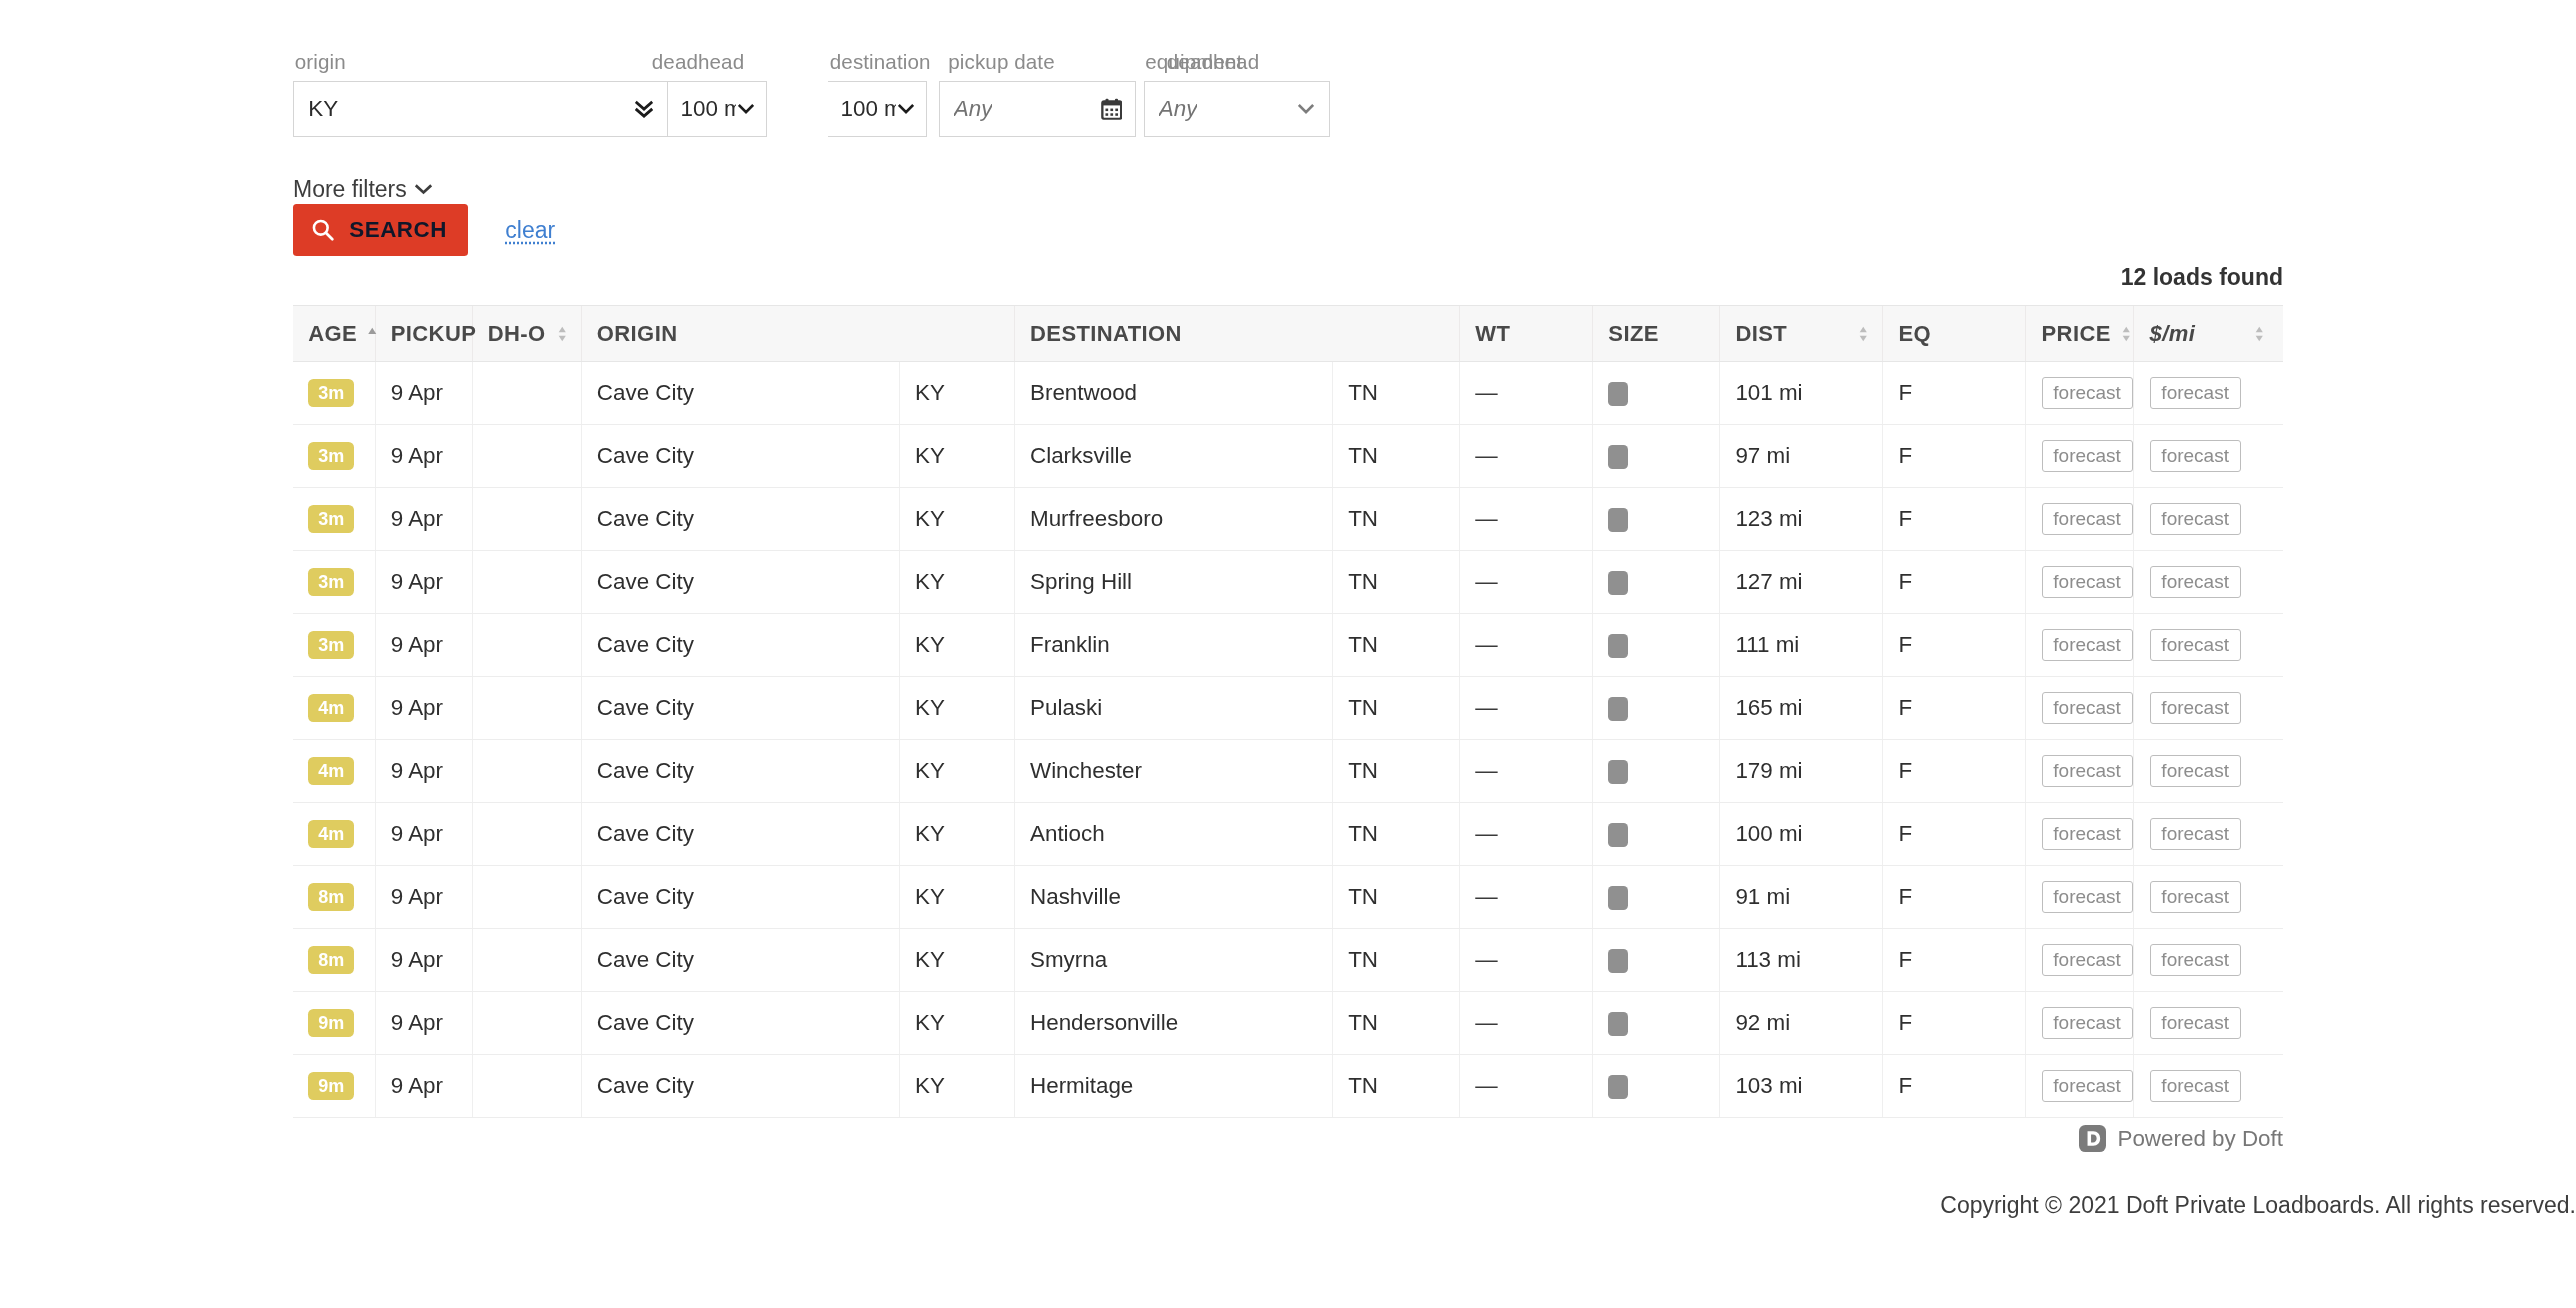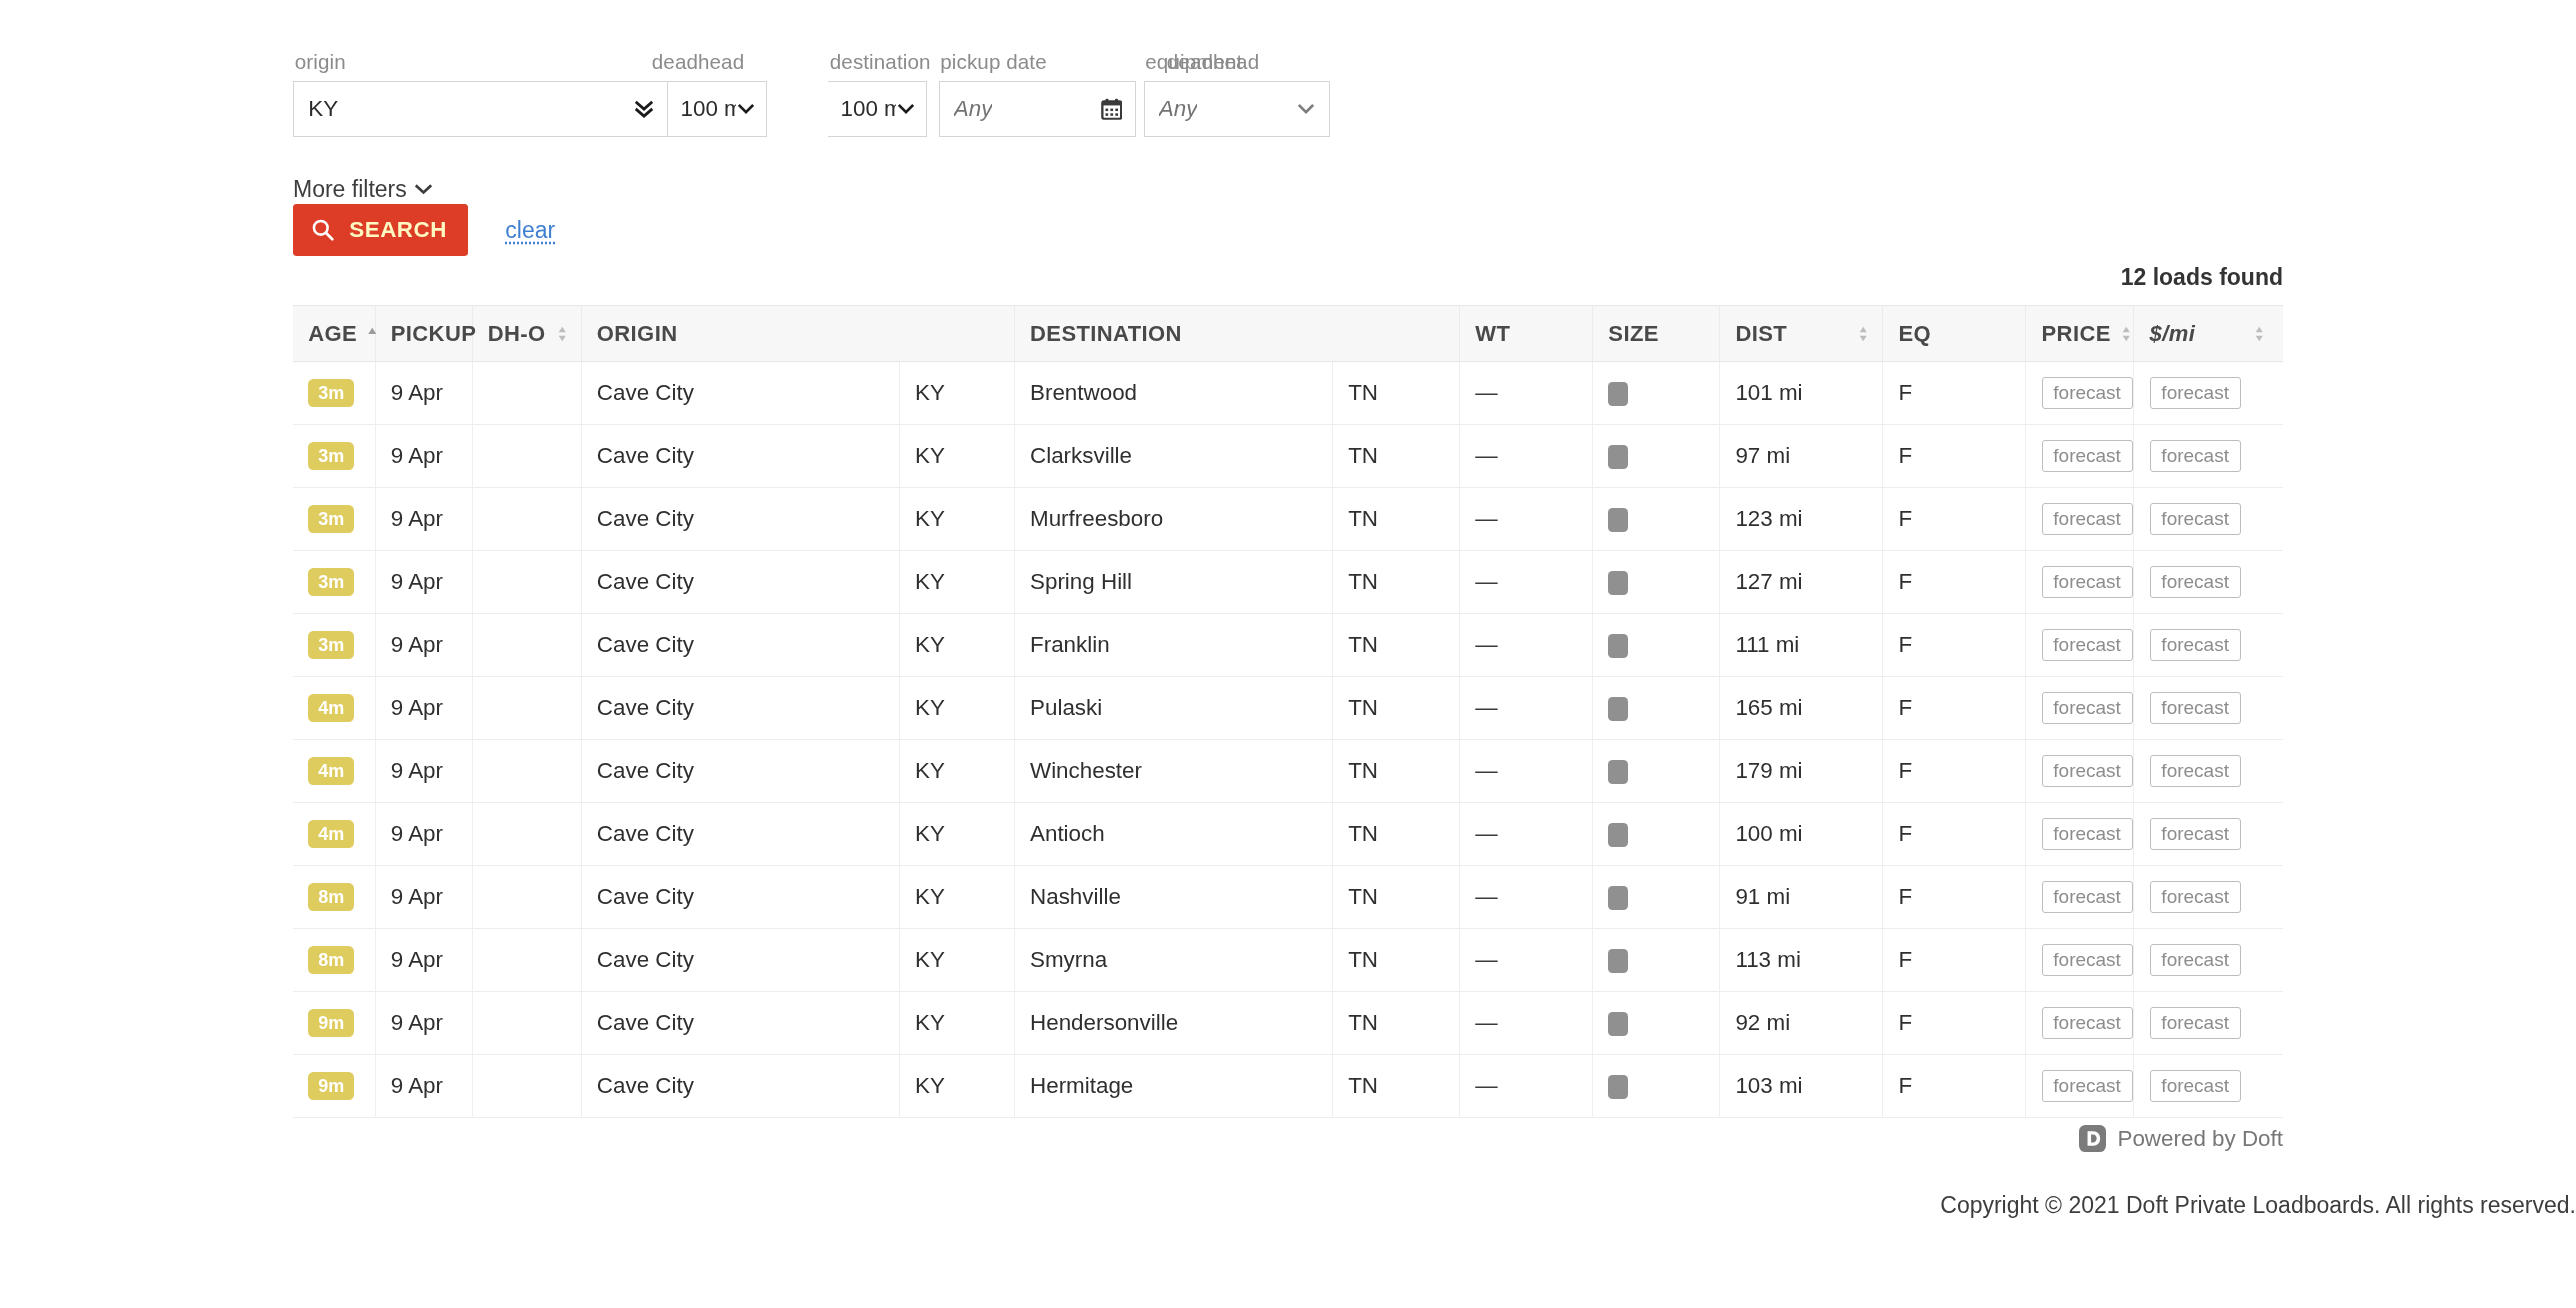--- a/index.html
+++ b/index.html
@@ -45,21 +45,21 @@
               width: 21.5px; height: 22.4px; }
 
   
   .more-filters {
     position: absolute; left: 293px; top: 176px;
     font-size: 23px; color: #3d3d3d; display: flex; align-items: center; gap: 8px;
     cursor: pointer;
   }
   .search-row { position: absolute; left: 293px; top: 204px; display: flex; align-items: center; }
   .search-btn {
-    background: #dd3c26; color: #fef9c3; border: none; border-radius: 3.6px;
+    background: #dd3c26; color: #0f172a; border: none; border-radius: 3.6px;
     height: 52px; padding: 0 21.5px 0 18px; display: flex; align-items: center; gap: 14.3px;
     font-size: 22.4px; font-weight: 700; letter-spacing: 0.5px; cursor: pointer;
     font-family: "Liberation Sans", sans-serif;
   }
   .clear-link {
     margin-left: 37px; font-size: 23px; color: #3f7fd0;
     text-decoration: underline; text-decoration-style: dotted;
     text-underline-offset: 5.4px; cursor: pointer;
   }
 
@@ -156,21 +156,21 @@
         <div class="ctrl dead2">
           <span class="val">100 mi</span>
           <svg class="chev-one" viewBox="0 0 18 12">
             <path d="M2 2.5 L9 9.5 L16 2.5" fill="none" stroke="#1c1c1c" stroke-width="3" stroke-linecap="square"></path>
           </svg>
         </div>
       </div>
     </div>
 
     <div class="field">
-      <div class="field-label" style="margin-left:8px;">pickup date</div>
+      <div class="field-label" style="margin-left:16px;">pickup date</div>
       <div class="ctrl date">
         <span class="val ph">Any</span>
         <svg class="cal-icon" viewBox="0 0 24 25">
           <rect x="1.5" y="4" width="21" height="19.5" rx="2" fill="none" stroke="#3a3a3a" stroke-width="2.6"></rect>
           <rect x="1.5" y="4" width="21" height="4.5" fill="#3a3a3a"></rect>
           <rect x="5" y="1" width="3.4" height="5.5" rx="1.2" fill="#3a3a3a"></rect>
           <rect x="15.6" y="1" width="3.4" height="5.5" rx="1.2" fill="#3a3a3a"></rect>
           <g fill="#3a3a3a">
             <rect x="5" y="12" width="3" height="2.8"></rect>
               <rect x="10.5" y="12" width="3" height="2.8"></rect>

